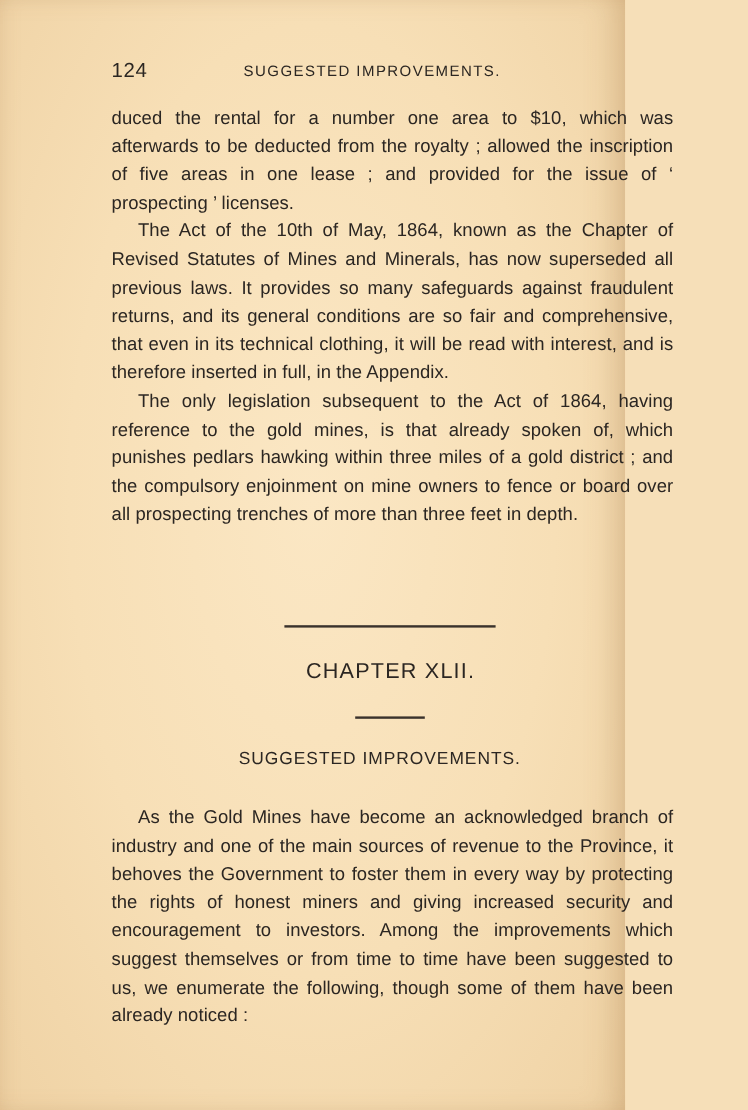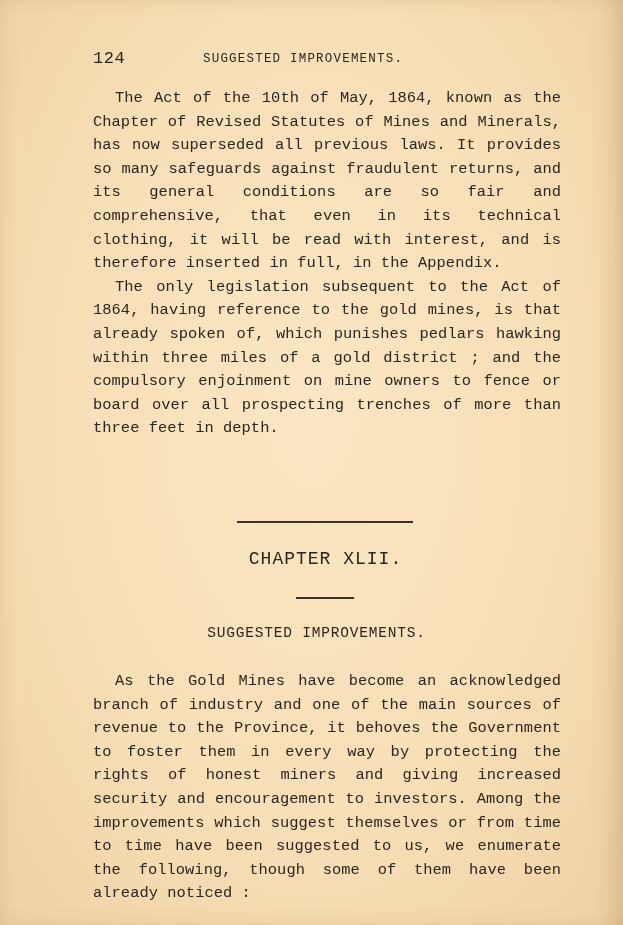--- a/index.html
+++ b/index.html
@@ -7,27 +7,27 @@
       padding: 0;
     }
     body {
       width: 623px;
       height: 925px;
       overflow: hidden;
       background: #f6dfb8;
     }
     .page {
       position: relative;
-      width: 623px;
+      width: 521px;
       height: 925px;
       background:
         radial-gradient(ellipse at 50% 45%, #fbe7c4 0%, #f7dfb6 55%, #efd2a4 100%);
       box-shadow: inset -18px 0 28px -14px rgba(150, 100, 50, 0.35),
                   inset 10px 0 20px -14px rgba(150, 100, 50, 0.25);
-      font-family: Liberation Mono, monospace;
+      font-family: Liberation Sans, sans-serif;
       color: #2b2622;
     }
     .running-head {
       position: absolute;
       top: 49px;
       left: 93px;
       width: 470px;
       height: 22px;
     }
     .page-number {
@@ -108,20 +108,21 @@
 <body>
 
 <div class="page">
 
   <div class="running-head">
     <span class="page-number">124</span>
     <span class="running-title">SUGGESTED IMPROVEMENTS.</span>
   </div>
 
   <div class="text-block" id="block1">
+    <p>duced the rental for a number one area to $10, which was afterwards to be deducted from the royalty ; allowed the inscription of five areas in one lease ; and provided for the issue of ‘ prospecting ’ licenses.</p>
     <p class="indent">The Act of the 10th of May, 1864, known as the Chapter of Revised Statutes of Mines and Minerals, has now superseded all previous laws. It provides so many safeguards against fraudulent returns, and its general conditions are so fair and comprehensive, that even in its technical clothing, it will be read with interest, and is therefore inserted in full, in the Appendix.</p>
     <p class="indent">The only legislation subsequent to the Act of 1864, having reference to the gold mines, is that already spoken of, which punishes pedlars hawking within three miles of a gold district ; and the compulsory enjoinment on mine owners to fence or board over all prospecting trenches of more than three feet in depth.</p>
   </div>
 
   <div class="rule" id="rule-top"></div>
 
   <div class="chapter-heading">
     <span>CHAPTER XLII.</span>
   </div>
 

